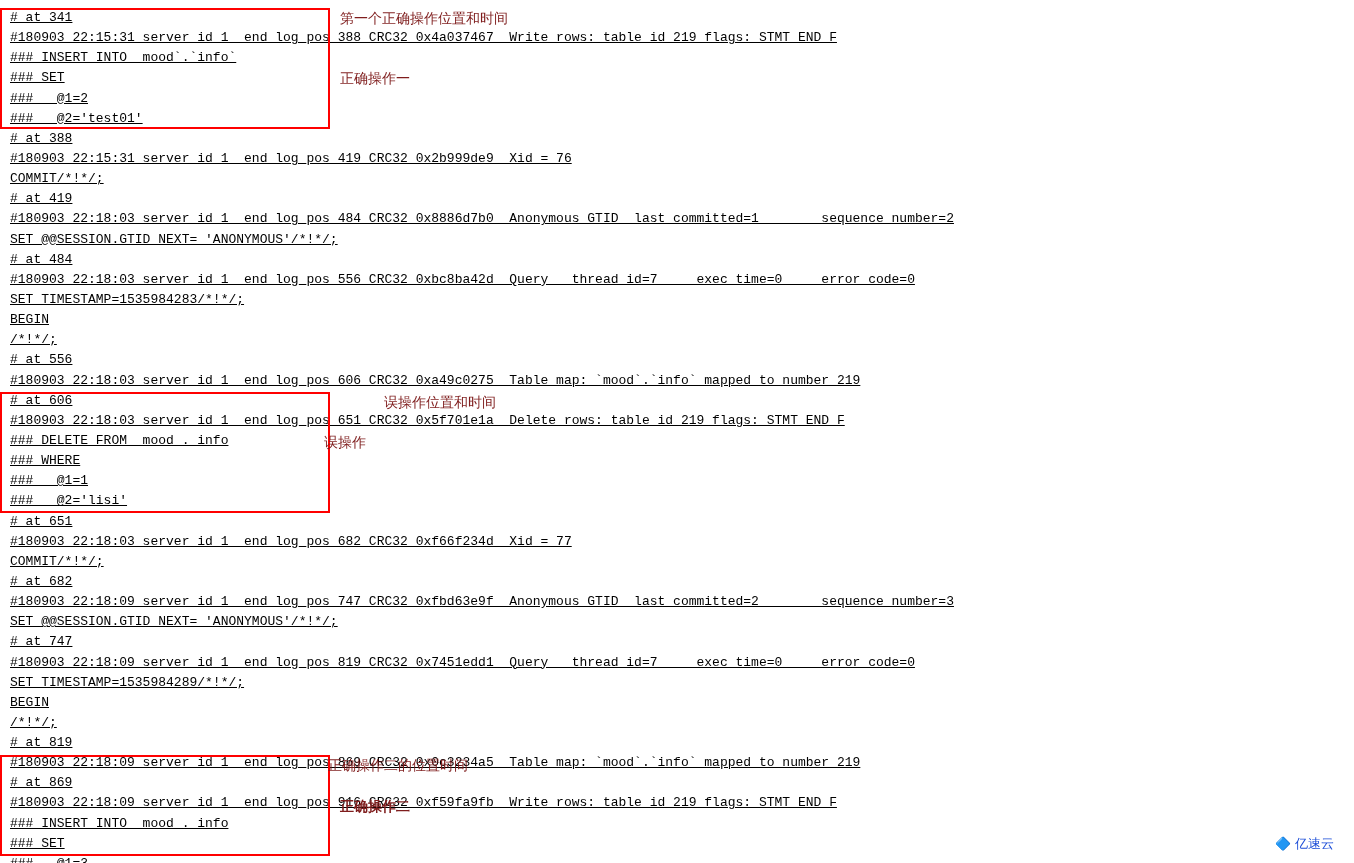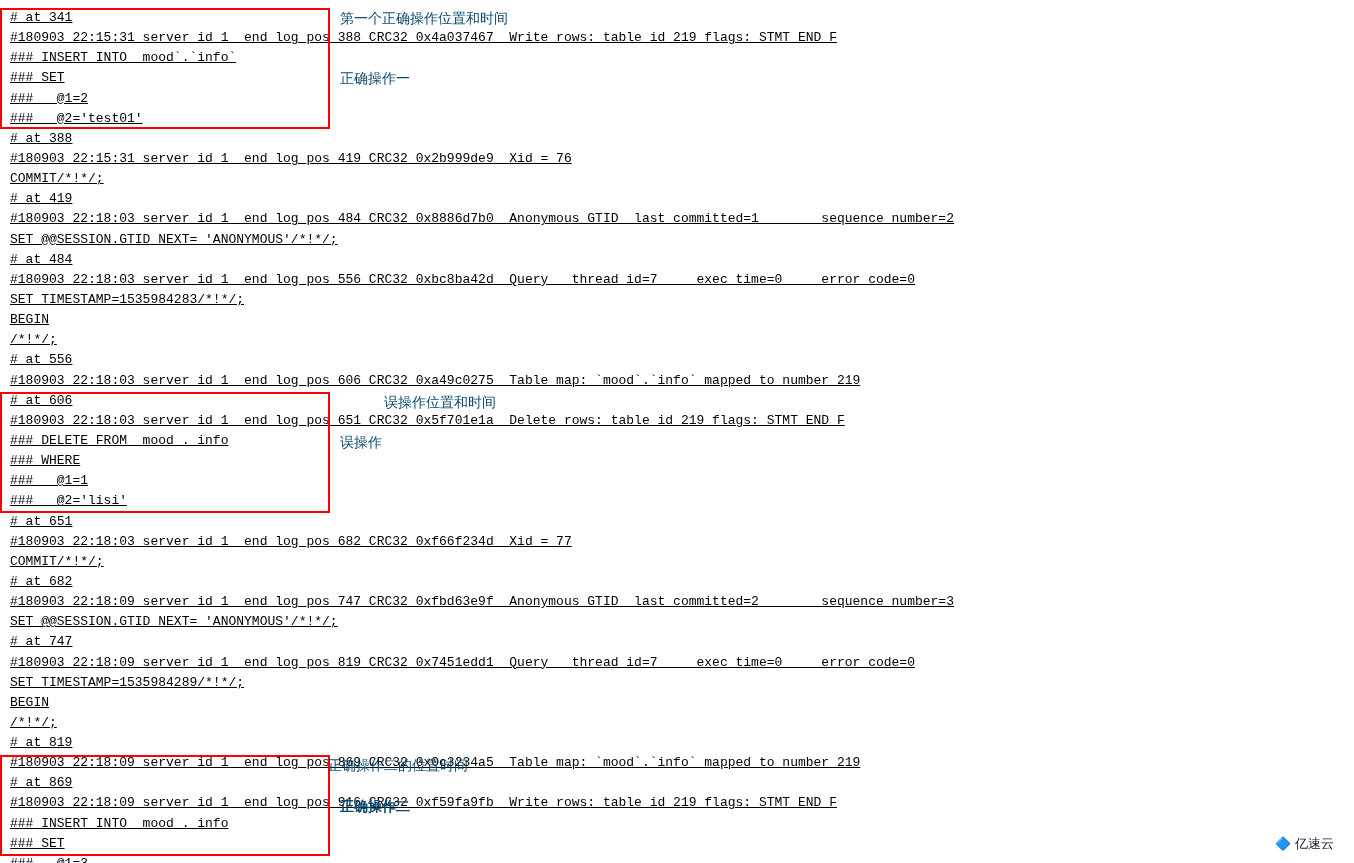--- a/index.html
+++ b/index.html
@@ -25,47 +25,47 @@
       white-space: pre;
       text-decoration: underline;
     }
     .red-box {
       position: absolute;
       border: 2px solid red;
       pointer-events: none;
     }
     .annotation {
       position: absolute;
-      color: #0c4a6e;
+      color: #7f1d1d;
       font-family: 'SimSun', 'STSong', serif;
       font-size: 14px;
       pointer-events: none;
       text-align: right;
     }
     .watermark {
       position: fixed;
       bottom: 10px;
       right: 20px;
-      color: #0f172a;
+      color: #1d4ed8;
       font-size: 13px;
       font-family: sans-serif;
     }
   </style>
 </head>
 <body>
 
 <div class="container">
 
   <div class="code-block" id="code-lines"><span class="line"># at 341</span><span class="line">#180903 22:15:31 server id 1  end_log_pos 388 CRC32 0x4a037467  Write_rows: table id 219 flags: STMT_END_F</span><span class="line">### INSERT INTO  mood`.`info`</span><span class="line">### SET</span><span class="line">###   @1=2</span><span class="line">###   @2='test01'</span><span class="line"># at 388</span><span class="line">#180903 22:15:31 server id 1  end_log_pos 419 CRC32 0x2b999de9  Xid = 76</span><span class="line">COMMIT/*!*/;</span><span class="line"># at 419</span><span class="line">#180903 22:18:03 server id 1  end_log_pos 484 CRC32 0x8886d7b0  Anonymous_GTID  last_committed=1        sequence_number=2</span><span class="line">SET @@SESSION.GTID_NEXT= 'ANONYMOUS'/*!*/;</span><span class="line"># at 484</span><span class="line">#180903 22:18:03 server id 1  end_log_pos 556 CRC32 0xbc8ba42d  Query   thread_id=7     exec_time=0     error_code=0</span><span class="line">SET TIMESTAMP=1535984283/*!*/;</span><span class="line">BEGIN</span><span class="line">/*!*/;</span><span class="line"># at 556</span><span class="line">#180903 22:18:03 server id 1  end_log_pos 606 CRC32 0xa49c0275  Table_map: `mood`.`info` mapped to number 219</span><span class="line"># at 606</span><span class="line">#180903 22:18:03 server id 1  end_log_pos 651 CRC32 0x5f701e1a  Delete_rows: table id 219 flags: STMT_END_F</span><span class="line">### DELETE FROM  mood . info</span><span class="line">### WHERE</span><span class="line">###   @1=1</span><span class="line">###   @2='lisi'</span><span class="line"># at 651</span><span class="line">#180903 22:18:03 server id 1  end_log_pos 682 CRC32 0xf66f234d  Xid = 77</span><span class="line">COMMIT/*!*/;</span><span class="line"># at 682</span><span class="line">#180903 22:18:09 server id 1  end_log_pos 747 CRC32 0xfbd63e9f  Anonymous_GTID  last_committed=2        sequence_number=3</span><span class="line">SET @@SESSION.GTID_NEXT= 'ANONYMOUS'/*!*/;</span><span class="line"># at 747</span><span class="line">#180903 22:18:09 server id 1  end_log_pos 819 CRC32 0x7451edd1  Query   thread_id=7     exec_time=0     error_code=0</span><span class="line">SET TIMESTAMP=1535984289/*!*/;</span><span class="line">BEGIN</span><span class="line">/*!*/;</span><span class="line"># at 819</span><span class="line">#180903 22:18:09 server id 1  end_log_pos 869 CRC32 0x0c3234a5  Table_map: `mood`.`info` mapped to number 219</span><span class="line"># at 869</span><span class="line">#180903 22:18:09 server id 1  end_log_pos 916 CRC32 0xf59fa9fb  Write_rows: table id 219 flags: STMT_END_F</span><span class="line">### INSERT INTO  mood . info</span><span class="line">### SET</span><span class="line">###   @1=3</span></div>
 
   <div class="red-box" id="red-box-1" style="top: 8px; left: 0px; width: 330px; height: 121.2px;"></div>
   <div class="red-box" id="red-box-2" style="top: 391.8px; left: 0px; width: 330px; height: 121.2px;"></div>
   <div class="red-box" id="red-box-3" style="top: 755.4px; left: 0px; width: 330px; height: 101px;"></div>
 
   <div class="annotation" id="ann1" style="top: 8px; left: 340px;">第一个正确操作位置和时间</div>
   <div class="annotation" id="ann2" style="top: 68.6px; left: 340px; font-family: Liberation Mono, monospace;">正确操作一</div>
   <div class="annotation" id="ann3" style="top: 391.8px; left: 340px; margin-left: 44px;">误操作位置和时间</div>
-  <div class="annotation" id="ann4" style="top: 432.2px; left: 340px;">误操作</div>
+  <div class="annotation" id="ann4" style="top: 432.2px; left: 324px;">误操作</div>
   <div class="annotation" id="ann5" style="top: 755.4px; left: 328px;">正确操作二的位置时间</div>
   <div class="annotation" id="ann6" style="top: 795.8px; left: 340px; font-weight: bold;">正确操作二</div>
 </div>
 
 <div class="watermark">🔷 亿速云</div>
 
 </body></html>

